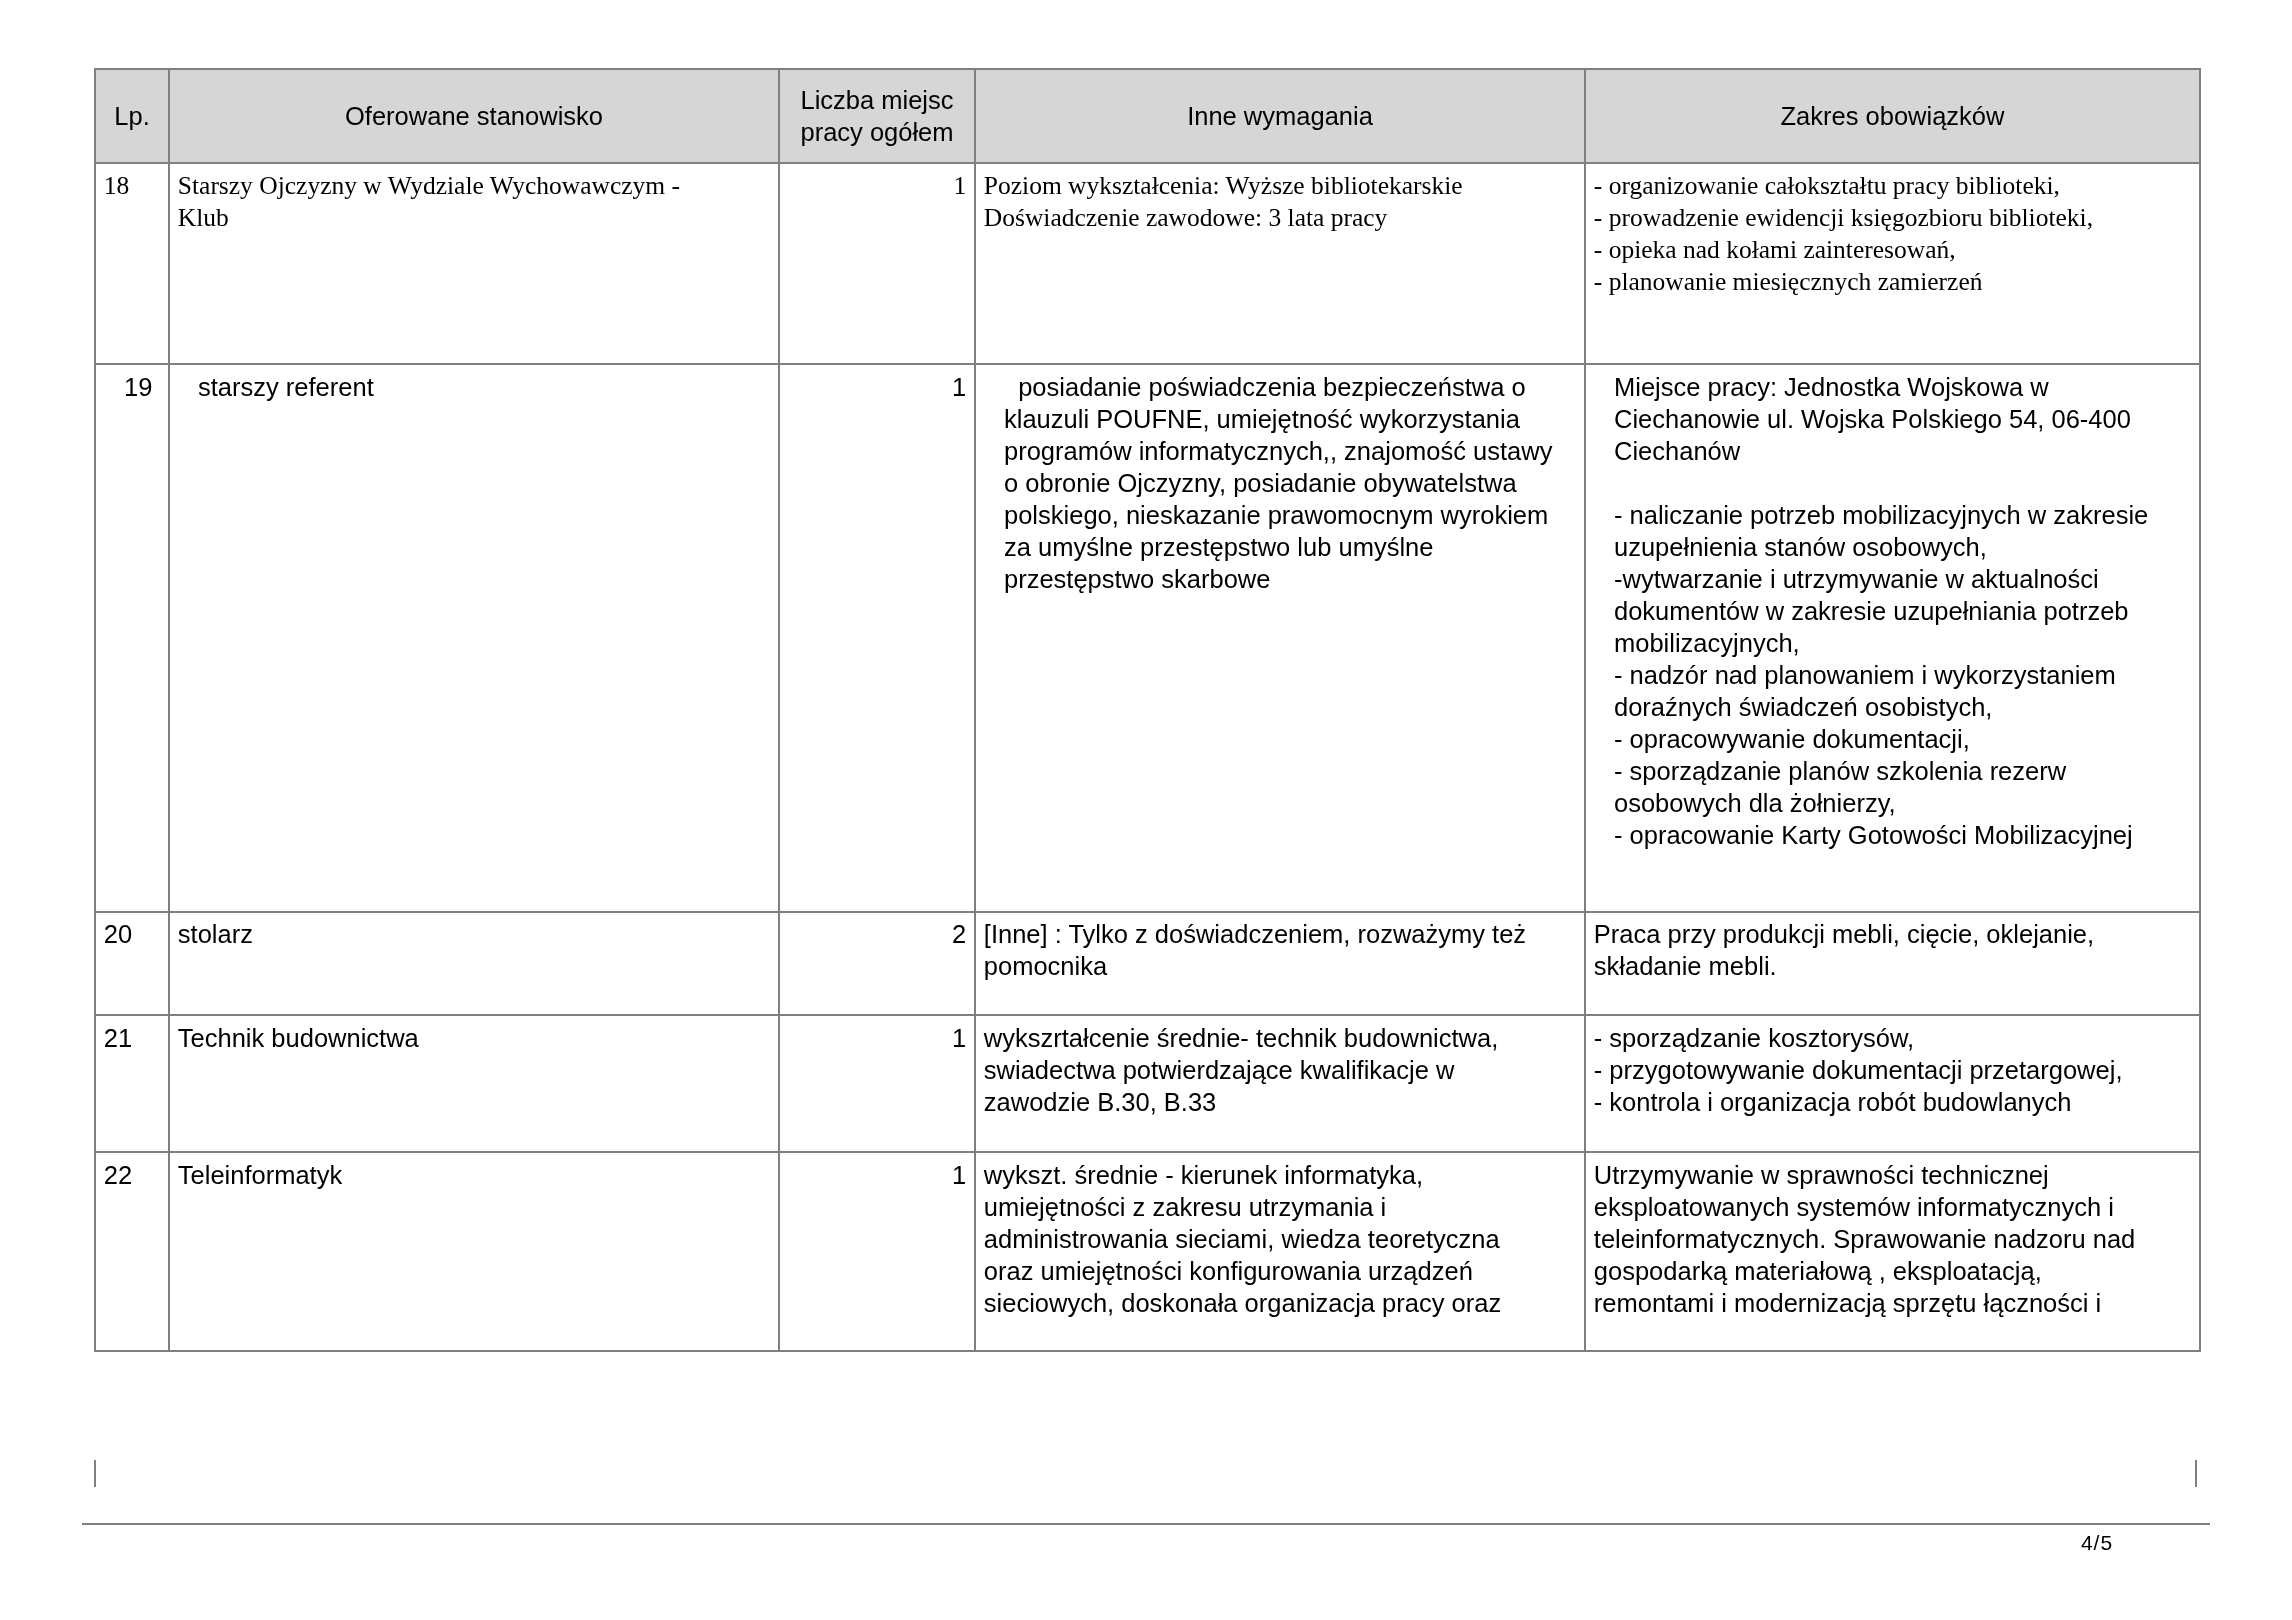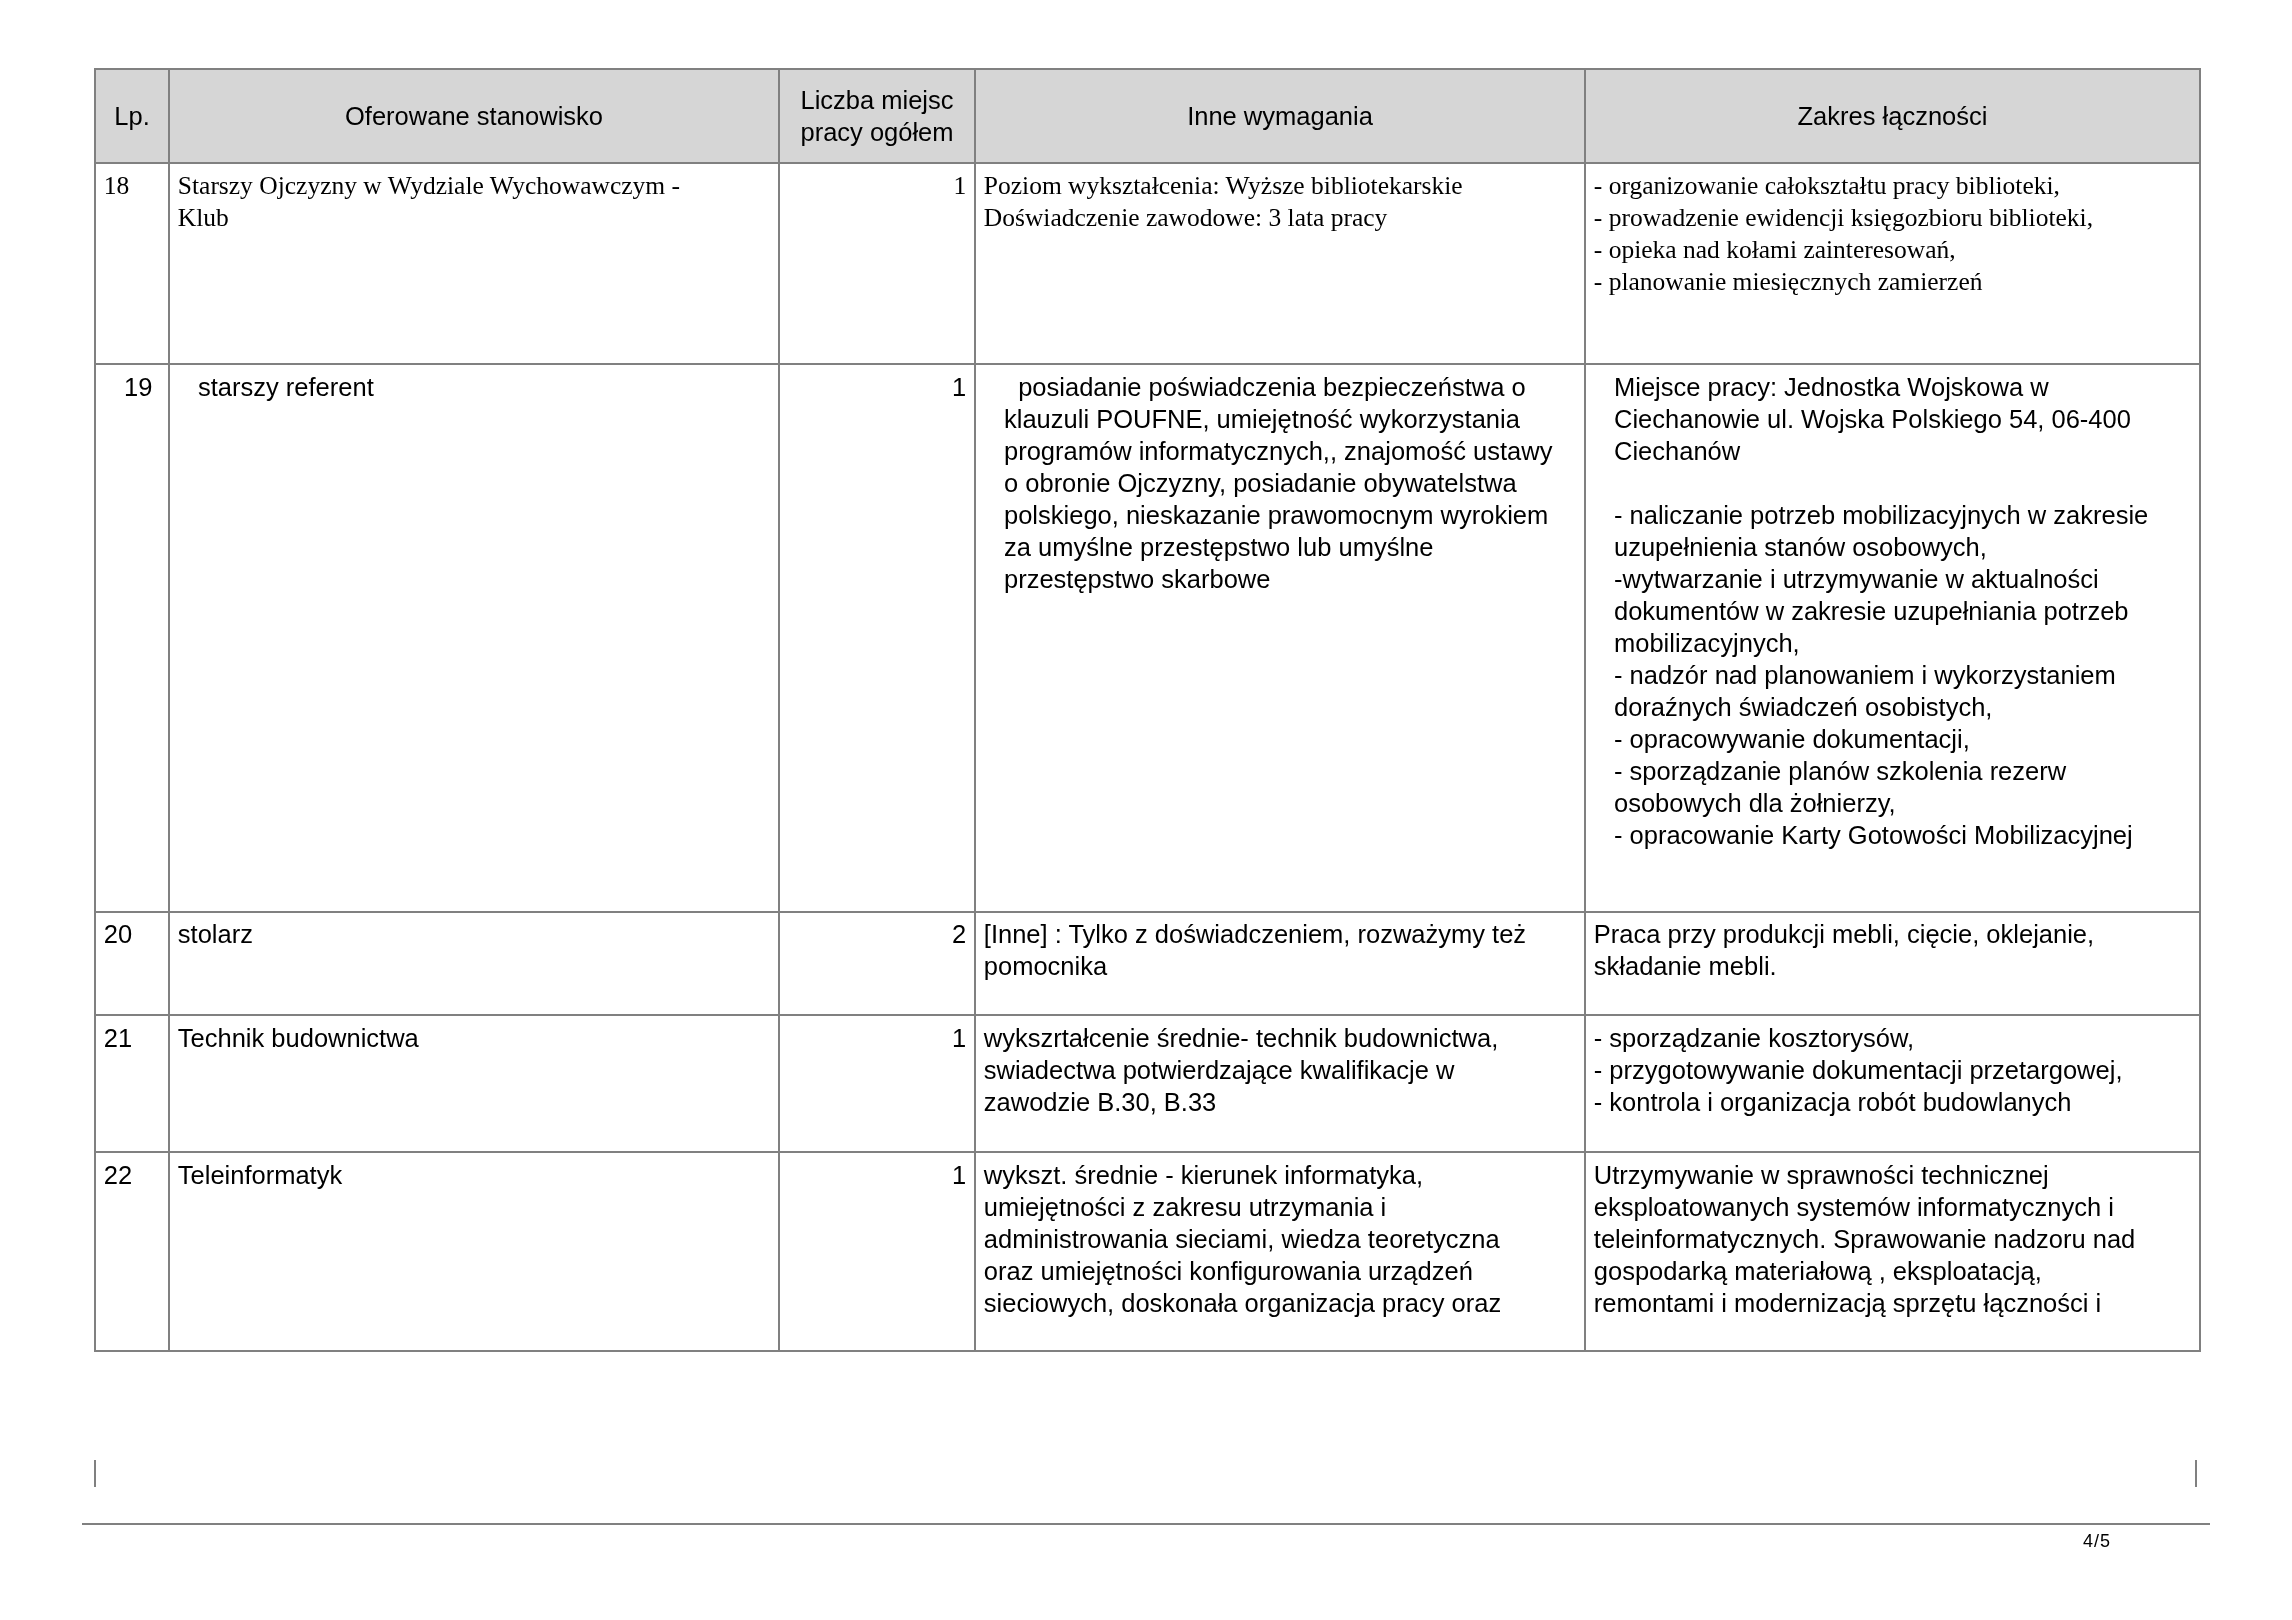--- a/index.html
+++ b/index.html
@@ -39,21 +39,21 @@
     .open-row {
       position: absolute; left: 94px; top: 1460px; width: 2099px; height: 26.5px;
       border-left: 2.9px solid #808080; border-right: 2.9px solid #808080;
     }
     .footer-rule {
       position: absolute; left: 82px; top: 1523px; width: 2128px; height: 0;
       border-top: 2.9px solid #808080;
     }
     .page-number {
       position: absolute; left: 2058px; top: 1531px; width: 78px;
-      font-size: 18px; text-align: center; letter-spacing: 1px;
+      font-size: 21px; text-align: center; letter-spacing: 1px;
     }
   </style>
 </head>
 <body>
 
 <div class="page">
   <table class="jobs">
     <colgroup>
       <col class="c1">
         <col class="c2">
@@ -61,21 +61,21 @@
         <col class="c4">
         <col class="c5">
     </colgroup>
     <thead>
       <tr>
         <th>Lp.</th>
         <th>Oferowane stanowisko</th>
         <th>Liczba miejsc
 pracy ogółem</th>
         <th>Inne wymagania</th>
-        <th>Zakres łączności</th>
+        <th>Zakres obowiązków</th>
       </tr>
     </thead>
     <tbody>
       <tr class="r18">
         <td class="lp">18</td>
         <td>Starszy Ojczyzny w Wydziale Wychowawczym -
 Klub</td>
         <td class="num">1</td>
         <td>Poziom wykształcenia: Wyższe bibliotekarskie
 Doświadczenie zawodowe: 3 lata pracy</td>

